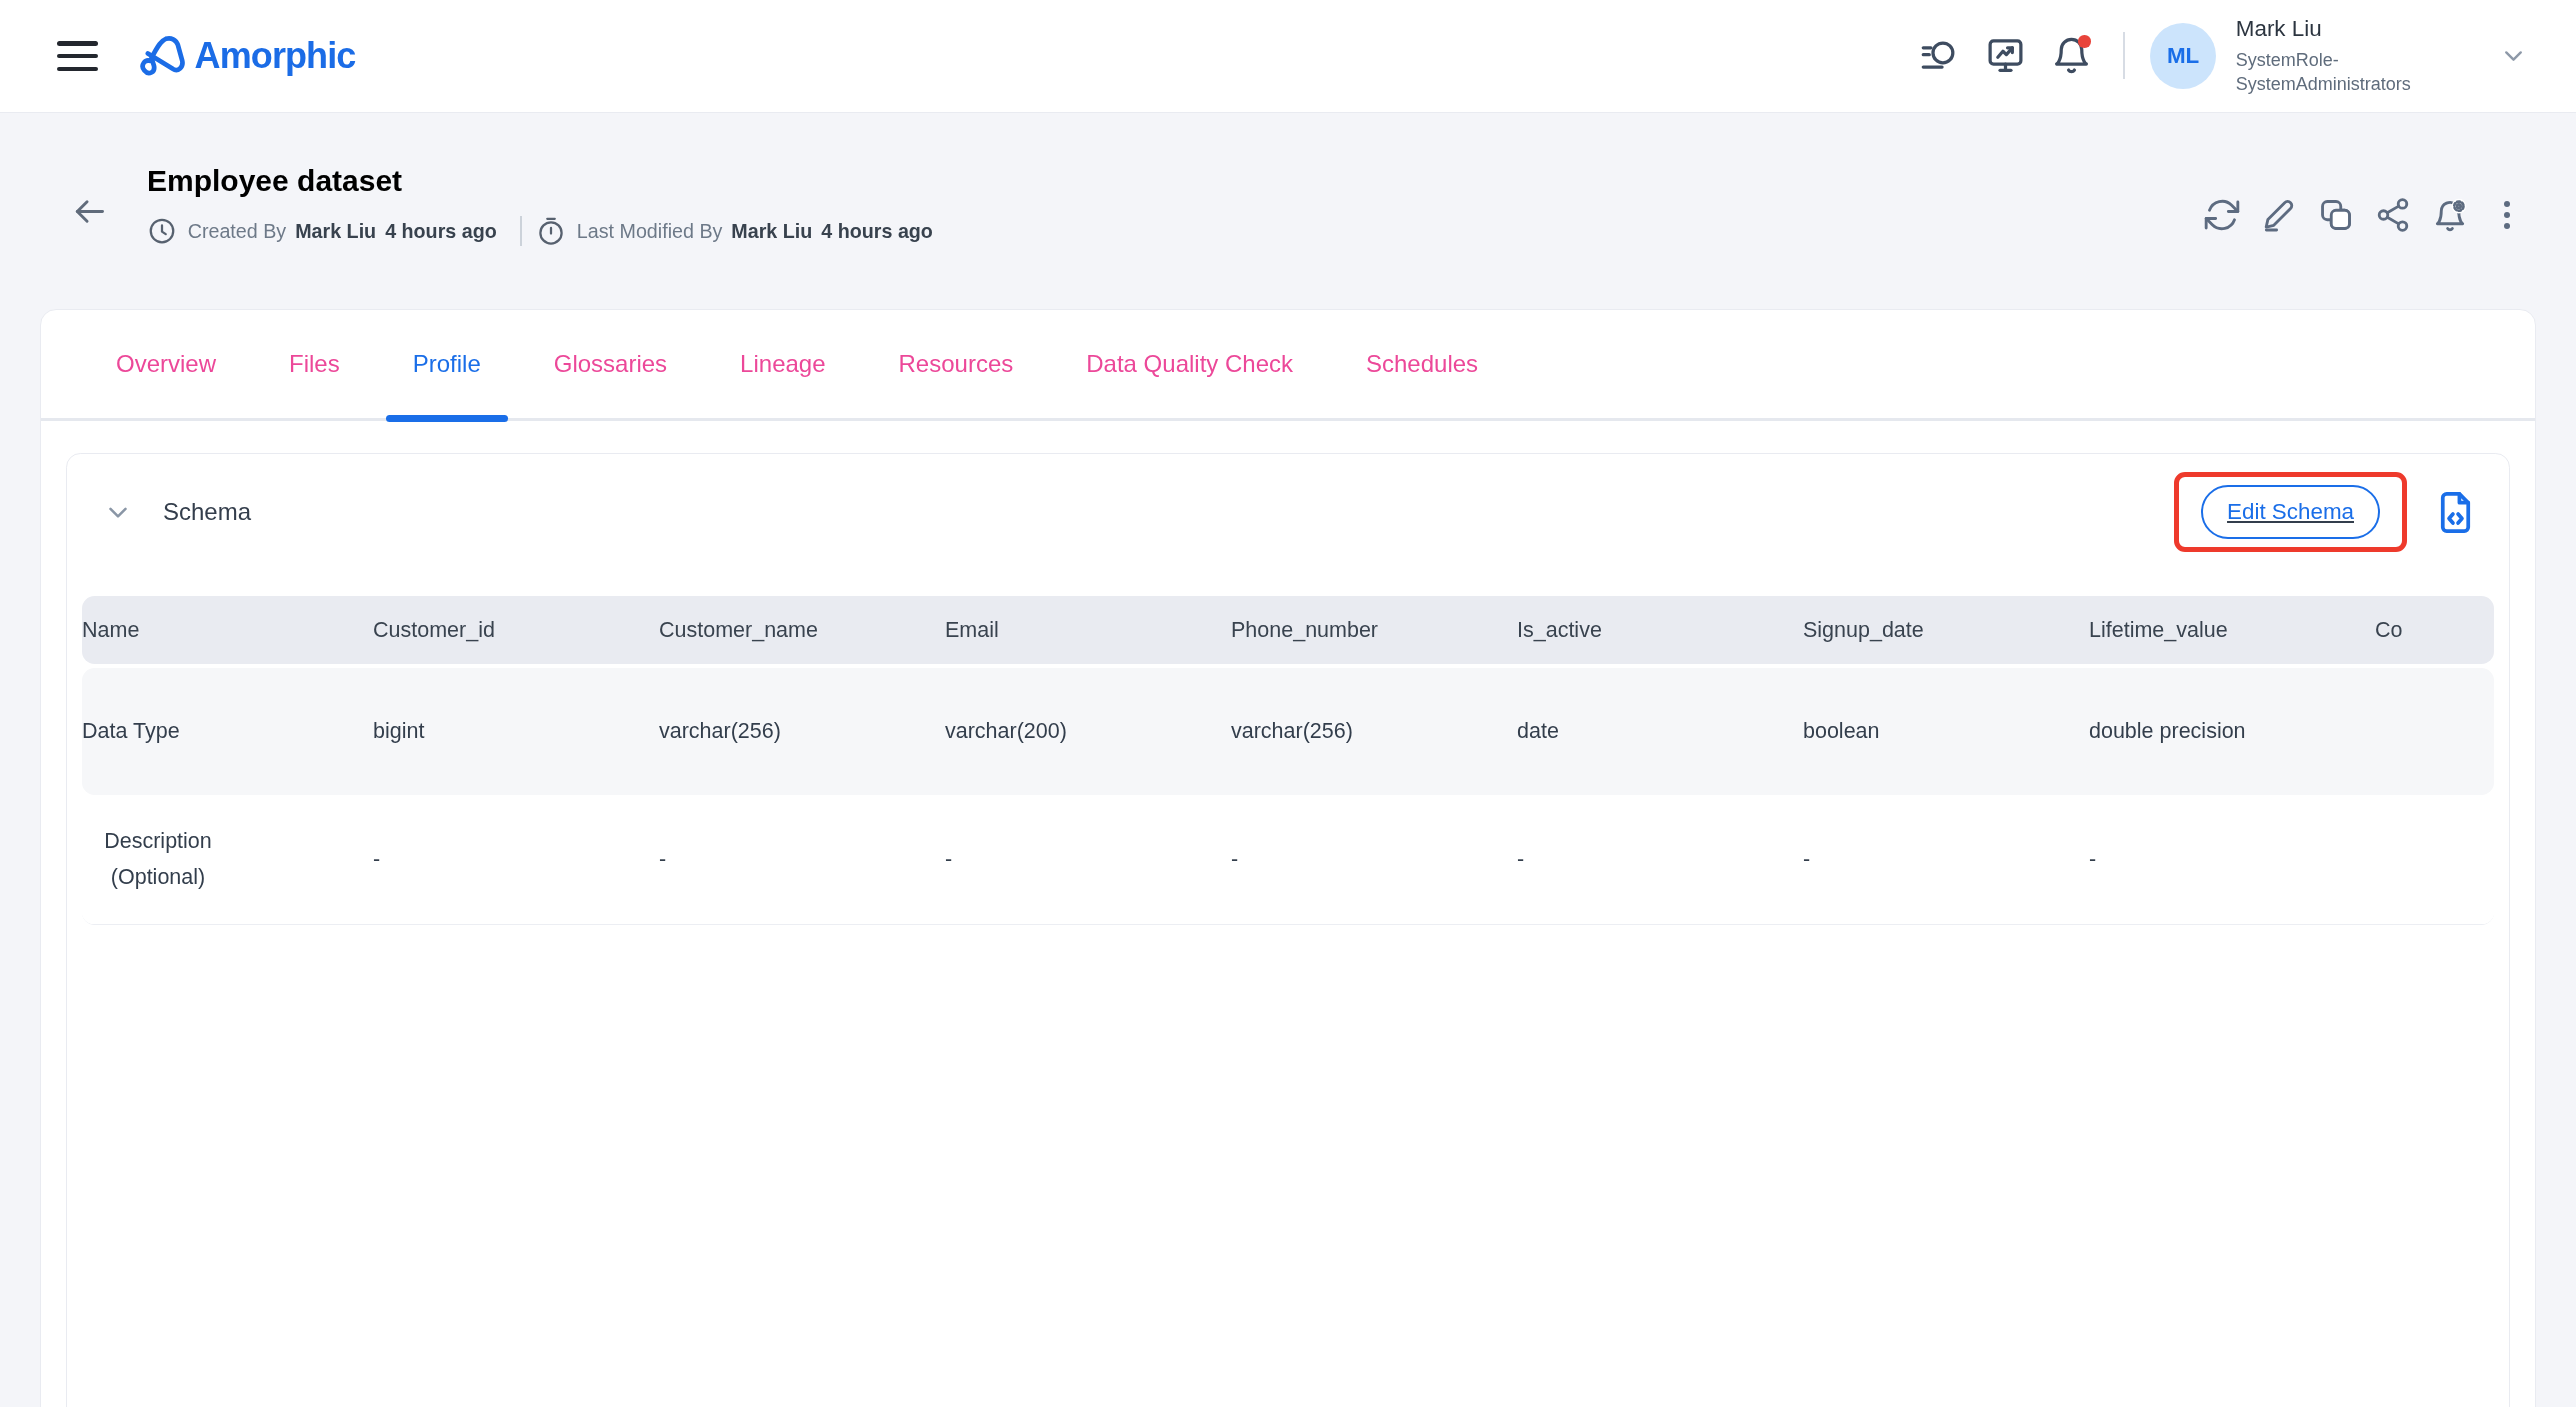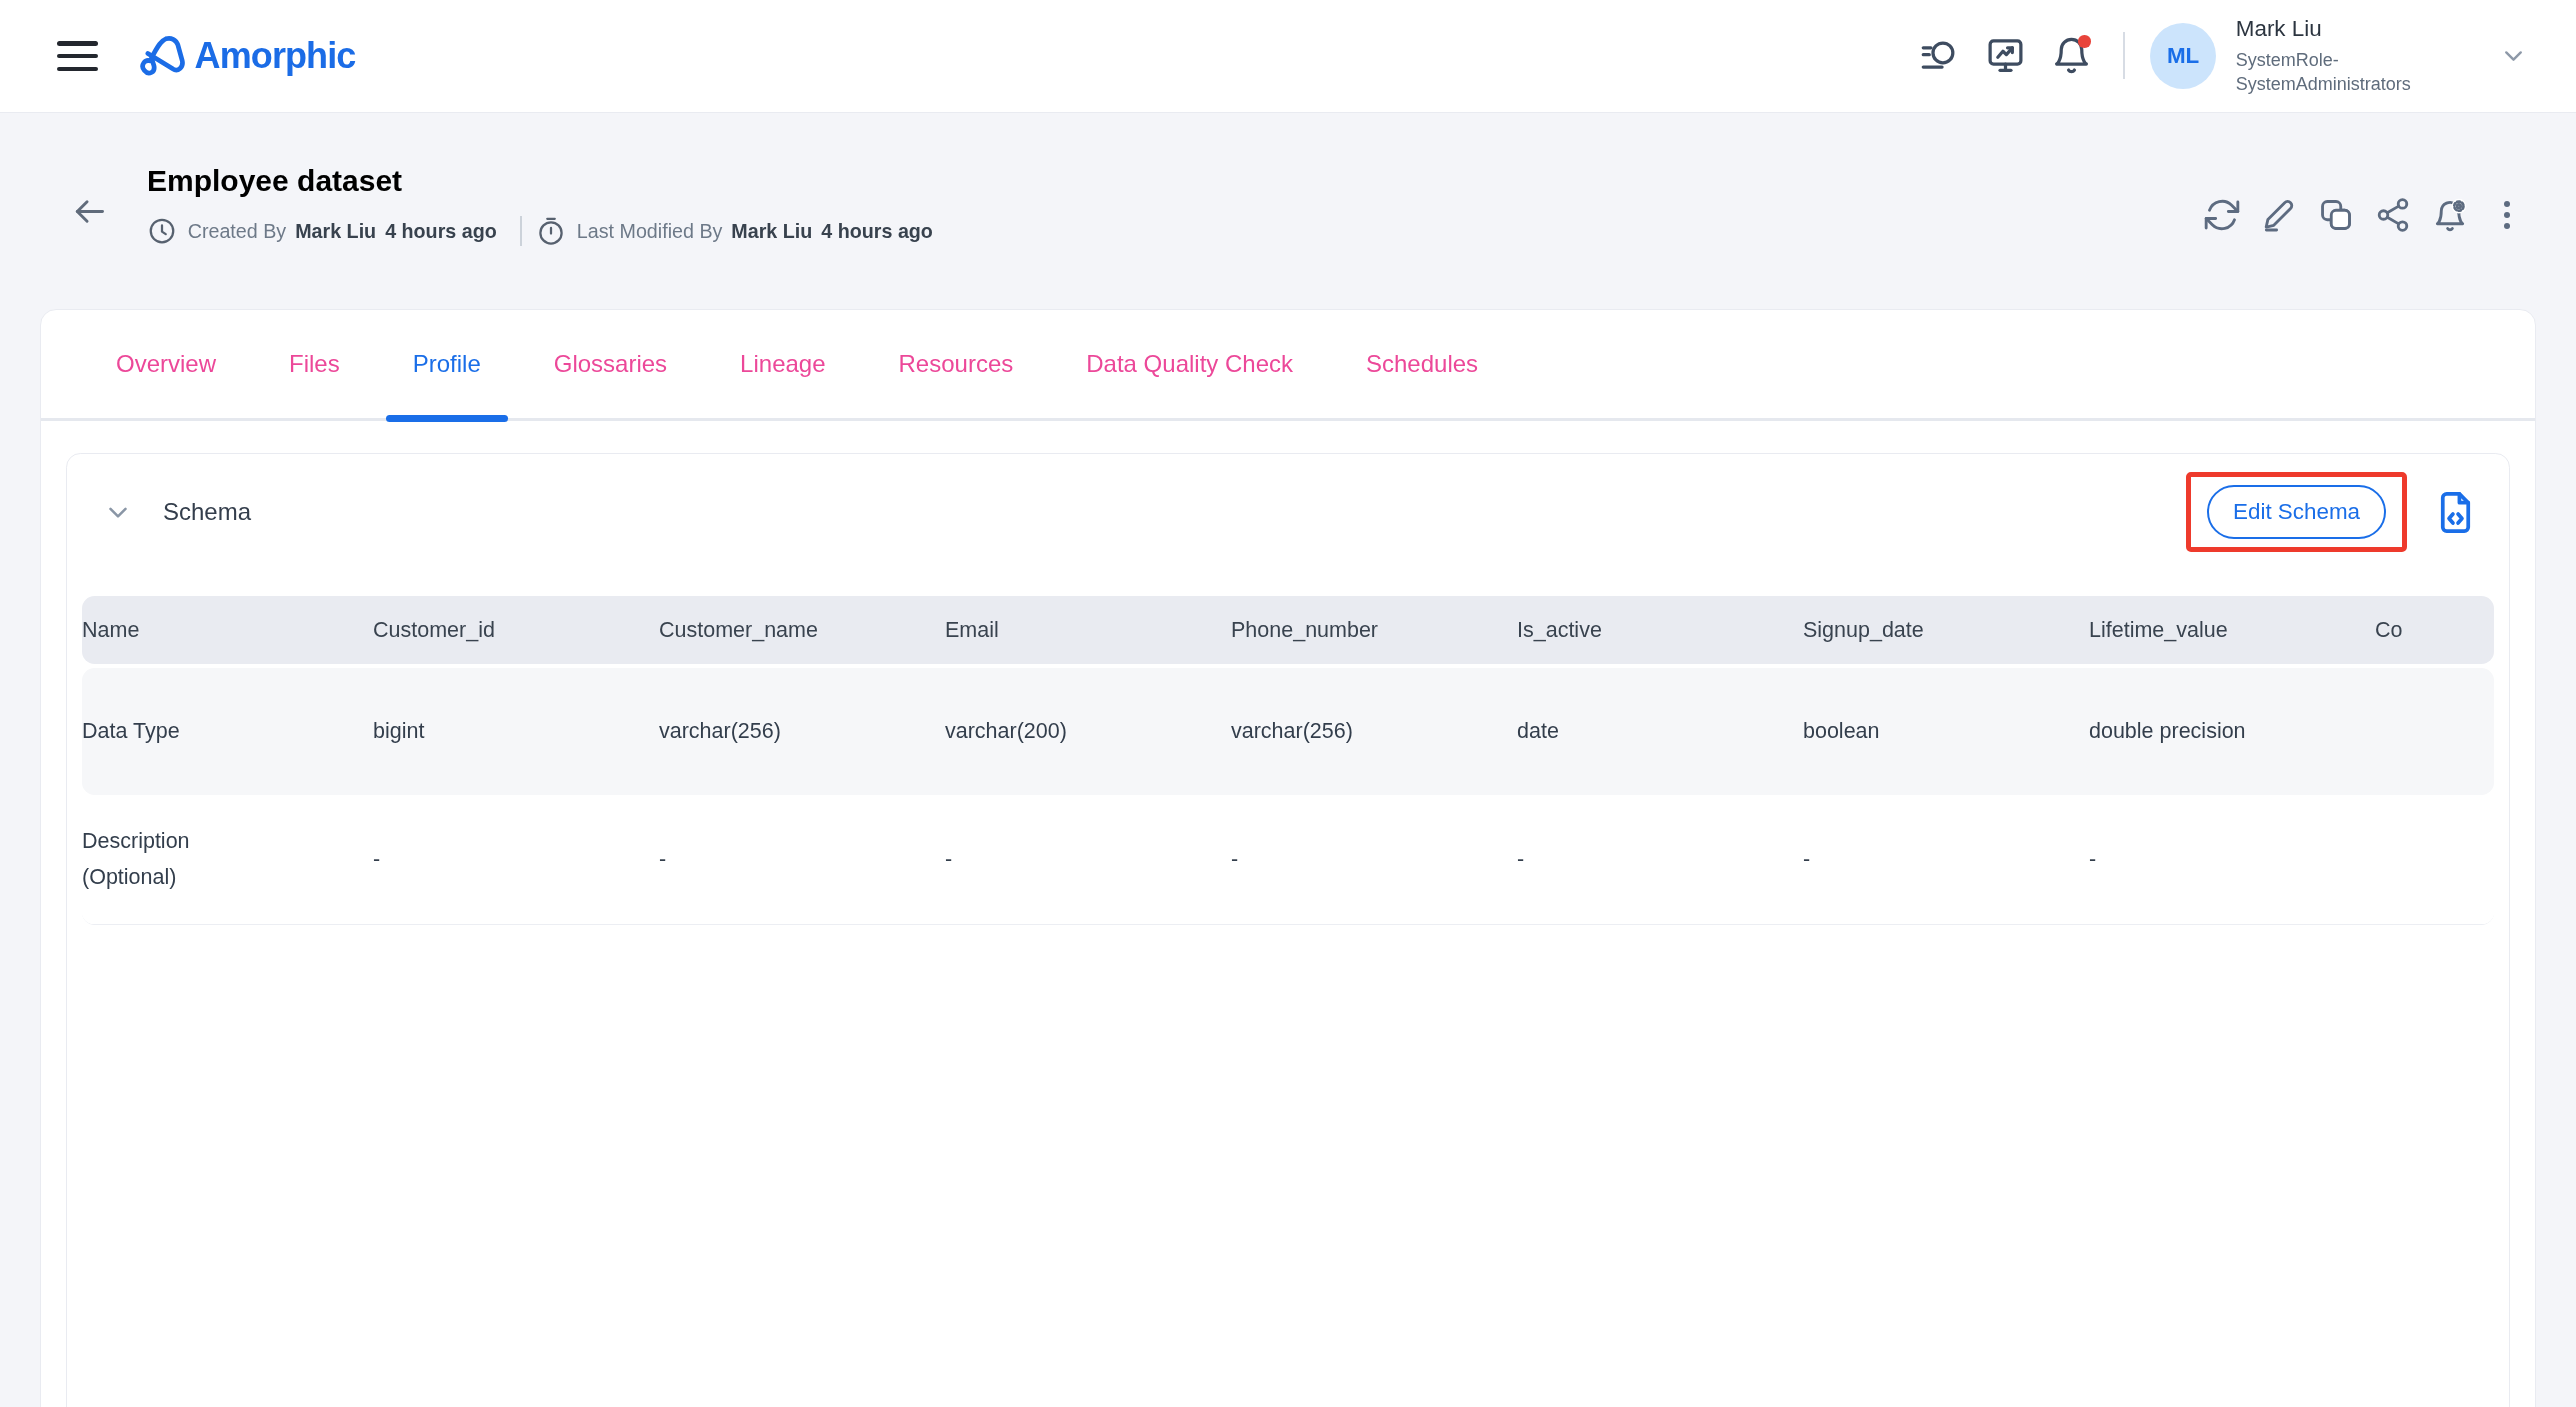--- a/index.html
+++ b/index.html
@@ -61,37 +61,37 @@
   .tab.active { color: #1a6ee8; font-weight: 500; }
   .tab.active::after { content: ""; position: absolute; left: -27px; right: -27px;
     bottom: -3.6px; height: 6.3px; border-radius: 3.6px; background: #1a6ee8; }
 
   
   .panel { margin: 32px 25px; border: 1.8px solid #e9ebf1; border-radius: 14.3px; height: 1190px; }
   .panel-header { display: flex; align-items: center; padding: 30px 30px 0 36px; height: 86px; }
   .collapse-chevron { color: #8a96a6; cursor: pointer; }
   .panel-title { margin-left: 30px; font-size: 24px; font-weight: 500; color: #343e4c; }
   .panel-actions { margin-left: auto; display: flex; align-items: center; }
-  .red-annotation { border: 5.4px solid #ee3a2c; border-radius: 5px; padding: 8px 16px; }
+  .red-annotation { border: 5.4px solid #ee3a2c; border-radius: 11px; padding: 8px 22px; text-decoration: underline; }
   .edit-btn { display: block; background: #fff; border: 2.7px solid #1a6ee8; border-radius: 36px;
     color: #1a6ee8; font-size: 22.4px; font-weight: 500; padding: 11.6px 24px; cursor: pointer;
     font-family: "Liberation Sans", "DejaVu Sans", sans-serif; }
   .code-btn { margin-left: 25px; color: #1a6ee8; cursor: pointer; }
 
   
   .table-clip { margin: 56px 15px 0; overflow: hidden; }
   .t-row { display: grid; grid-template-columns: 291px repeat(8, 286px); width: 2580px; }
   .cell { display: flex; align-items: center; 
     font-size: 21.5px; color: #333e4c; }
   .cell span { display: inline-block; max-width: 159px; line-height: 36px; }
   .cell.lbl span { max-width: 152px; }
   .head-clip { border-radius: 12.5px; overflow: hidden; margin-bottom: 3.6px; }
   .t-head { background: #e9ebf1; height: 68px; }
   .t-head .cell { color: #39434f; font-weight: 500; }
-  .rowclip { border-radius: 12.5px; overflow: hidden; }
+  .rowclip { border-radius: 12.5px; overflow: hidden; text-align: center; }
   .row1 { background: #f6f7f9; height: 127px; }
   .row2 { background: #fff; height: 129px; }
   .row2-border { border-bottom: 1.8px solid #eceef3; }
 </style>
 </head>
 <body>
 
 <header class="topbar">
   <div class="hamburger">
       <i></i>

